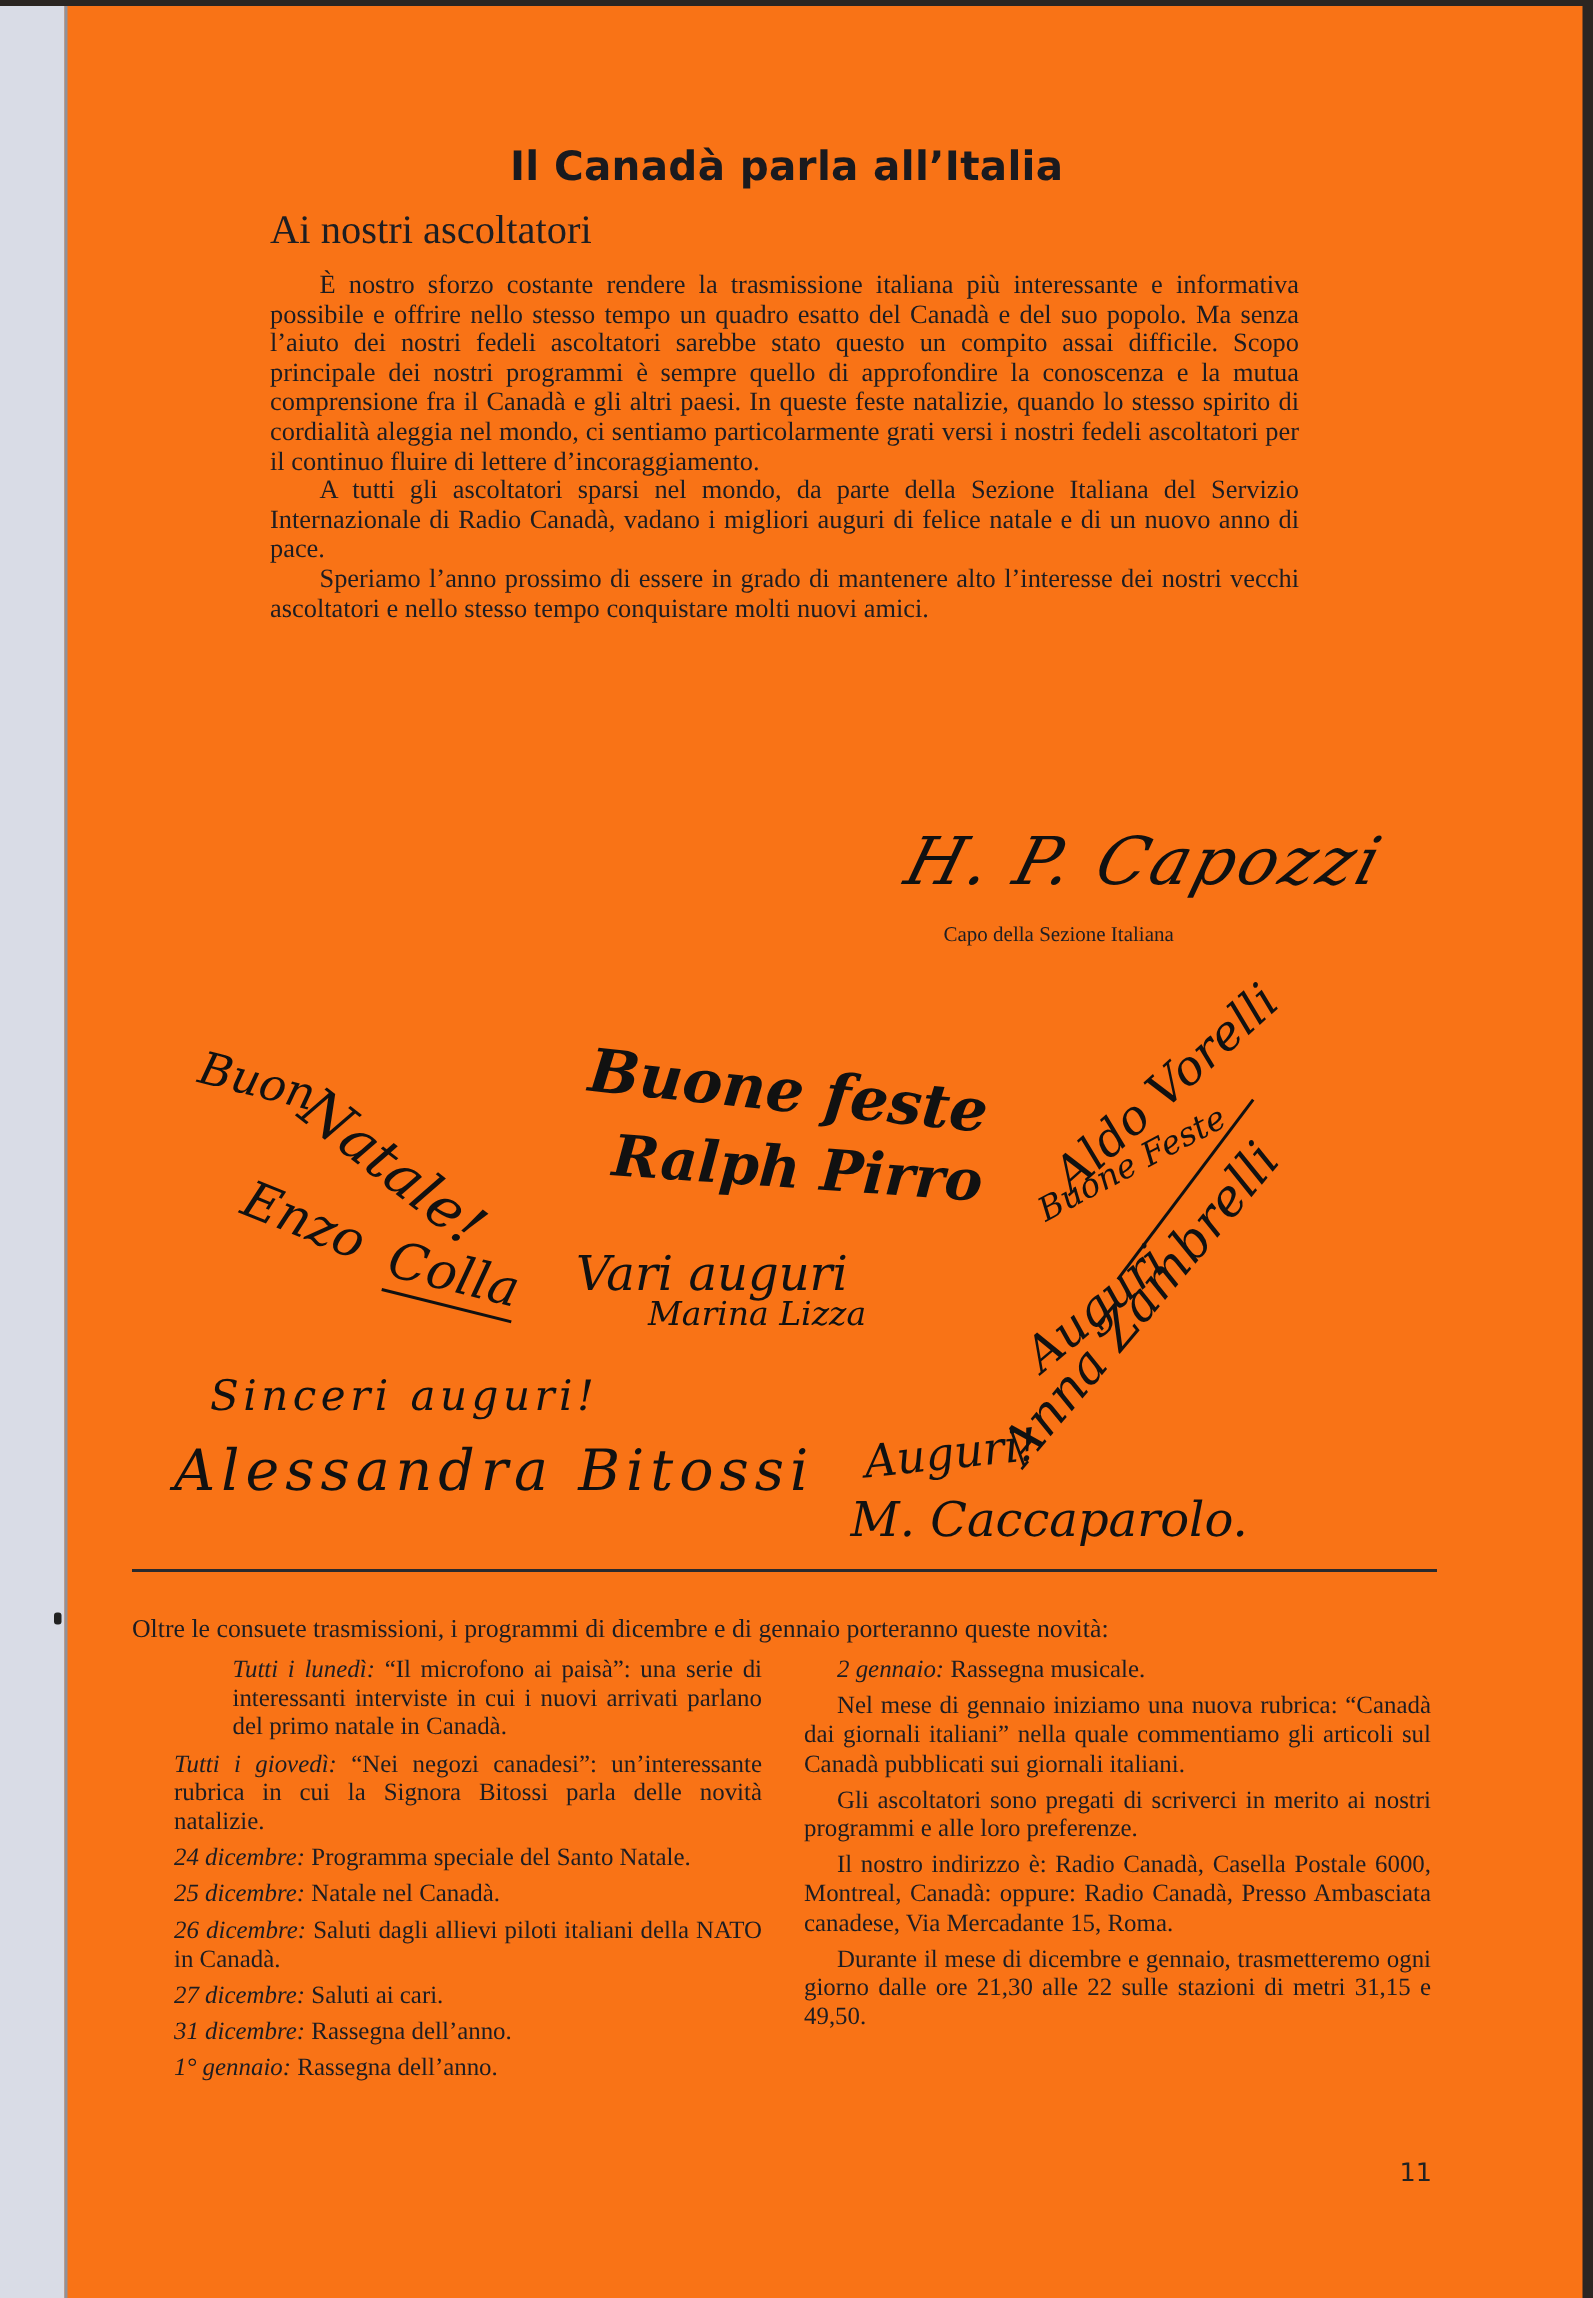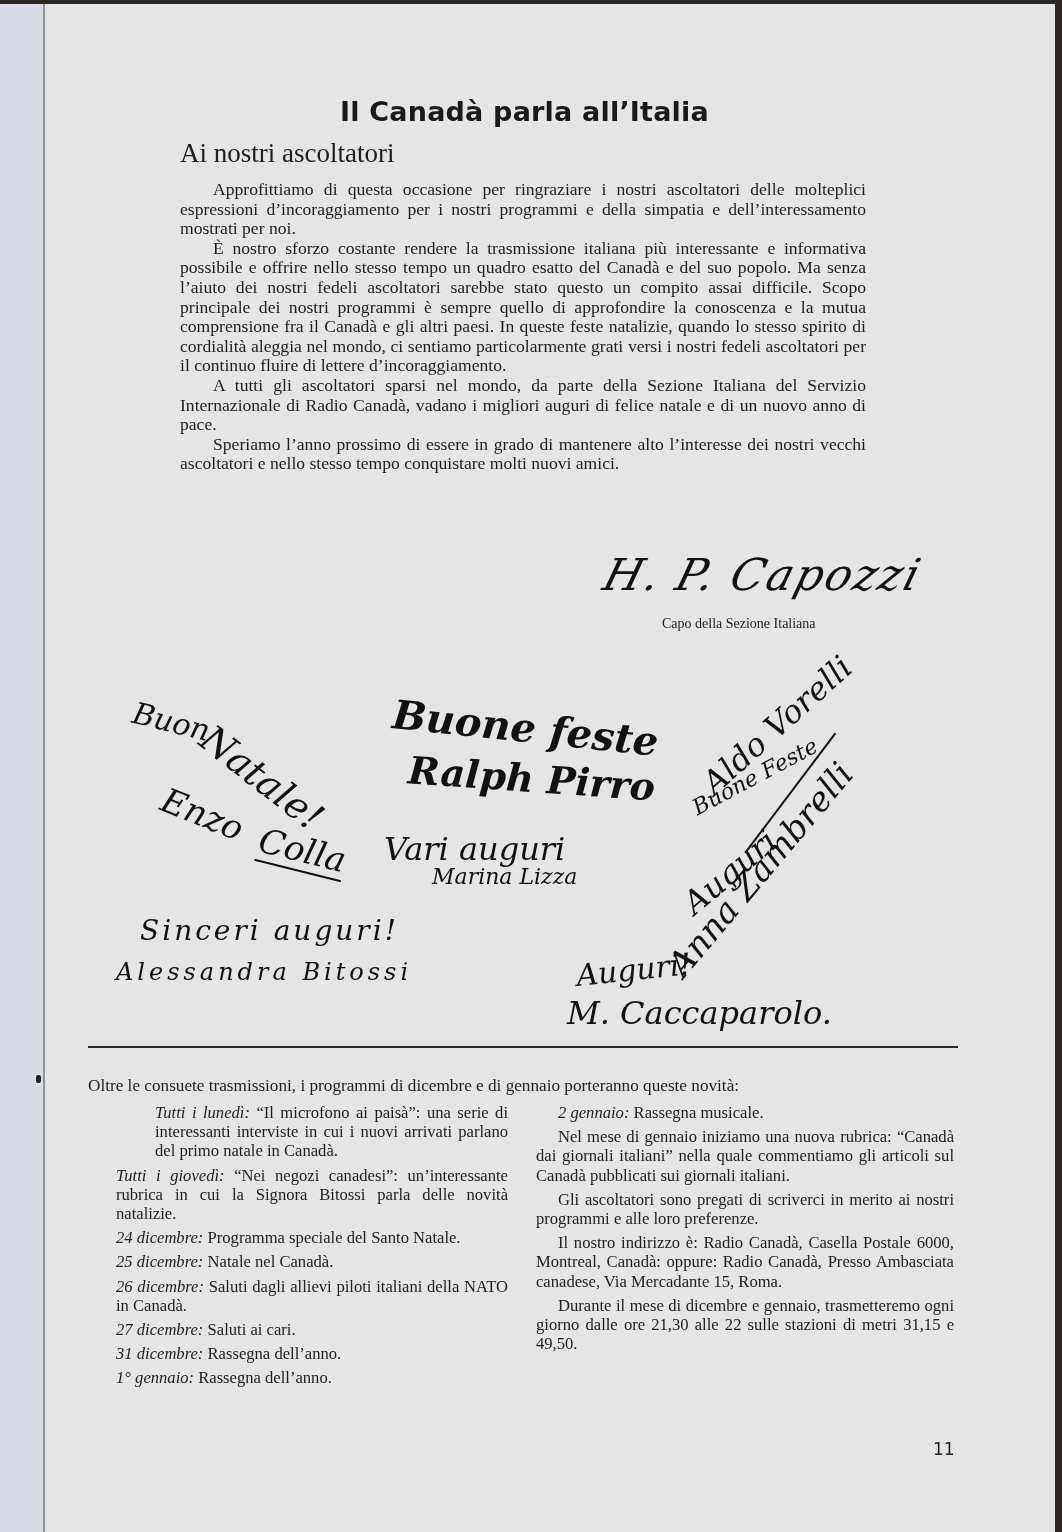--- a/index.html
+++ b/index.html
@@ -5,21 +5,21 @@
   html, body { margin: 0; padding: 0; }
   body {
     width: 1062px; height: 1532px; overflow: hidden;
     background: #2b2622;
     position: relative;
     font-family: "Liberation Serif", "DejaVu Serif", serif;
     color: #1d1d22;
   }
   .page {
     position: absolute; left: 0; top: 4px; width: 1055px; height: 1528px;
-    background: #e5e5e5;
+    background: #f97316;
   }
   .left-strip {
     position: absolute; left: 0; top: 0; width: 43px; height: 100%;
     background: #d9dce6;
   }
   .binding-line {
     position: absolute; left: 43px; top: 0; width: 2px; height: 100%;
     background: #8f929b;
   }
   .edge-mark {
@@ -40,21 +40,21 @@
     font-size: 17.6px; line-height: 19.6px; text-align: justify;
   }
   .body-text p { margin: 0; text-indent: 33px; }
   .sig-main {
     position: absolute; left: 605px; top: 545px;
     font-family: "DejaVu Serif", serif; font-style: italic;
     font-size: 44px; transform: skewX(-15deg); color: #111;
     letter-spacing: 2px;
   }
   .sig-caption {
-    position: absolute; left: 662px; top: 612px;
+    position: absolute; left: 629px; top: 612px;
     font-size: 14px; color: #1e1e22; text-align: center;
   }
   .hw {
     position: absolute; font-family: "DejaVu Serif", serif;
     font-style: italic; color: #111; white-space: nowrap;
   }
   .rule {
     position: absolute; left: 88px; top: 1042px; width: 870px; height: 2px;
     background: #2a2a2e;
   }
@@ -82,39 +82,38 @@
 
 <div class="page">
   <div class="left-strip"></div>
   <div class="binding-line"></div>
   <div class="edge-mark"></div>
 
   <div class="title">Il Canadà parla all’Italia</div>
   <div class="subtitle">Ai nostri ascoltatori</div>
 
   <div class="body-text">
-    <p>Approfittiamo di questa occasione per ringraziare i nostri ascoltatori delle molteplici espressioni d’incoraggiamento per i nostri programmi e della simpatia e dell’interessamento mostrati per noi.</p>
     <p>È nostro sforzo costante rendere la trasmissione italiana più interessante e informativa possibile e offrire nello stesso tempo un quadro esatto del Canadà e del suo popolo. Ma senza l’aiuto dei nostri fedeli ascoltatori sarebbe stato questo un compito assai difficile. Scopo principale dei nostri programmi è sempre quello di approfondire la conoscenza e la mutua comprensione fra il Canadà e gli altri paesi. In queste feste natalizie, quando lo stesso spirito di cordialità aleggia nel mondo, ci sentiamo particolarmente grati versi i nostri fedeli ascoltatori per il continuo fluire di lettere d’incoraggiamento.</p>
     <p>A tutti gli ascoltatori sparsi nel mondo, da parte della Sezione Italiana del Servizio Internazionale di Radio Canadà, vadano i migliori auguri di felice natale e di un nuovo anno di pace.</p>
     <p>Speriamo l’anno prossimo di essere in grado di mantenere alto l’interesse dei nostri vecchi ascoltatori e nello stesso tempo conquistare molti nuovi amici.</p>
   </div>
 
   <div class="sig-main">H. P. Capozzi</div>
   <div class="sig-caption">Capo della Sezione Italiana</div>
 
   <div class="hw" style="left:132px;top:700px;font-size:30px;transform:rotate(14deg);">Buon</div>
   <div class="hw" style="left:190px;top:752px;font-size:38px;transform:rotate(38deg);">Natale!</div>
   <div class="hw" style="left:160px;top:790px;font-size:34px;transform:rotate(22deg);">Enzo</div>
   <div class="hw" style="left:258px;top:826px;font-size:34px;transform:rotate(14deg);border-bottom:2px solid #111;">Colla</div>
   <div class="hw" style="left:392px;top:700px;font-size:40px;font-weight:bold;transform:rotate(6deg);">Buone feste</div>
   <div class="hw" style="left:408px;top:752px;font-size:38px;font-weight:bold;transform:rotate(4deg);">Ralph Pirro</div>
   <div class="hw" style="left:384px;top:826px;font-size:32px;">Vari auguri</div>
   <div class="hw" style="left:432px;top:860px;font-size:22px;">Marina Lizza</div>
   <div class="hw" style="left:140px;top:910px;font-size:28px;letter-spacing:3px;">Sinceri auguri!</div>
-  <div class="hw" style="left:116px;top:954px;font-size:24px;letter-spacing:4px;">Alessandra Bitossi</div>
+  <div class="hw" style="left:116px;top:954px;font-size:38px;letter-spacing:4px;">Alessandra Bitossi</div>
   <div class="hw" style="left:576px;top:948px;font-size:30px;transform:rotate(-6deg);">Auguri!</div>
   <div class="hw" style="left:567px;top:990px;font-size:32px;">M. Caccaparolo.</div>
   <div class="hw" style="left:686px;top:760px;font-size:22px;transform:rotate(-28deg);">Buone Feste</div>
   <div class="hw" style="left:720px;top:760px;font-size:32px;transform:rotate(-42deg);transform-origin:left bottom;">Aldo Vorelli</div>
   <div class="hw" style="left:700px;top:880px;font-size:32px;transform:rotate(-40deg);transform-origin:left bottom;">Auguri</div>
   <div class="hw" style="left:690px;top:940px;font-size:34px;transform:rotate(-50deg);transform-origin:left bottom;">Anna Zambrelli</div>
   <div style="position:absolute;left:745px;top:848px;width:150px;height:1.5px;background:#111;transform:rotate(-53deg);transform-origin:left center;"></div>
 
   <div class="rule"></div>
   <div class="intro-line">Oltre le consuete trasmissioni, i programmi di dicembre e di gennaio porteranno queste novità:</div>

